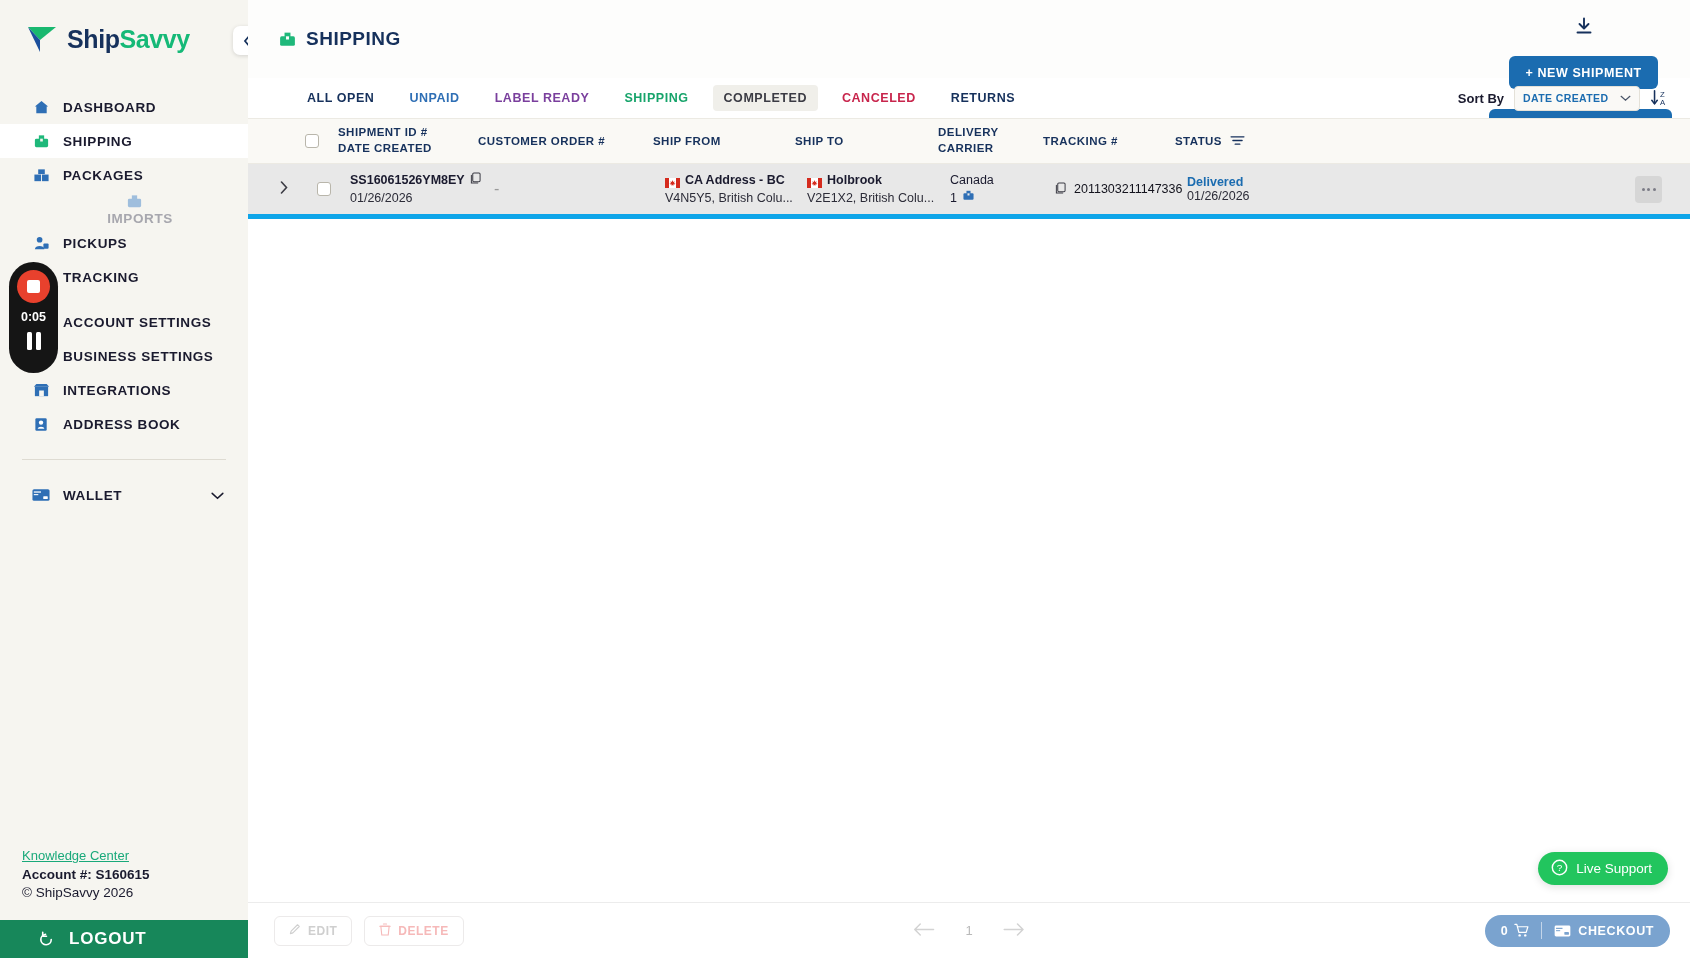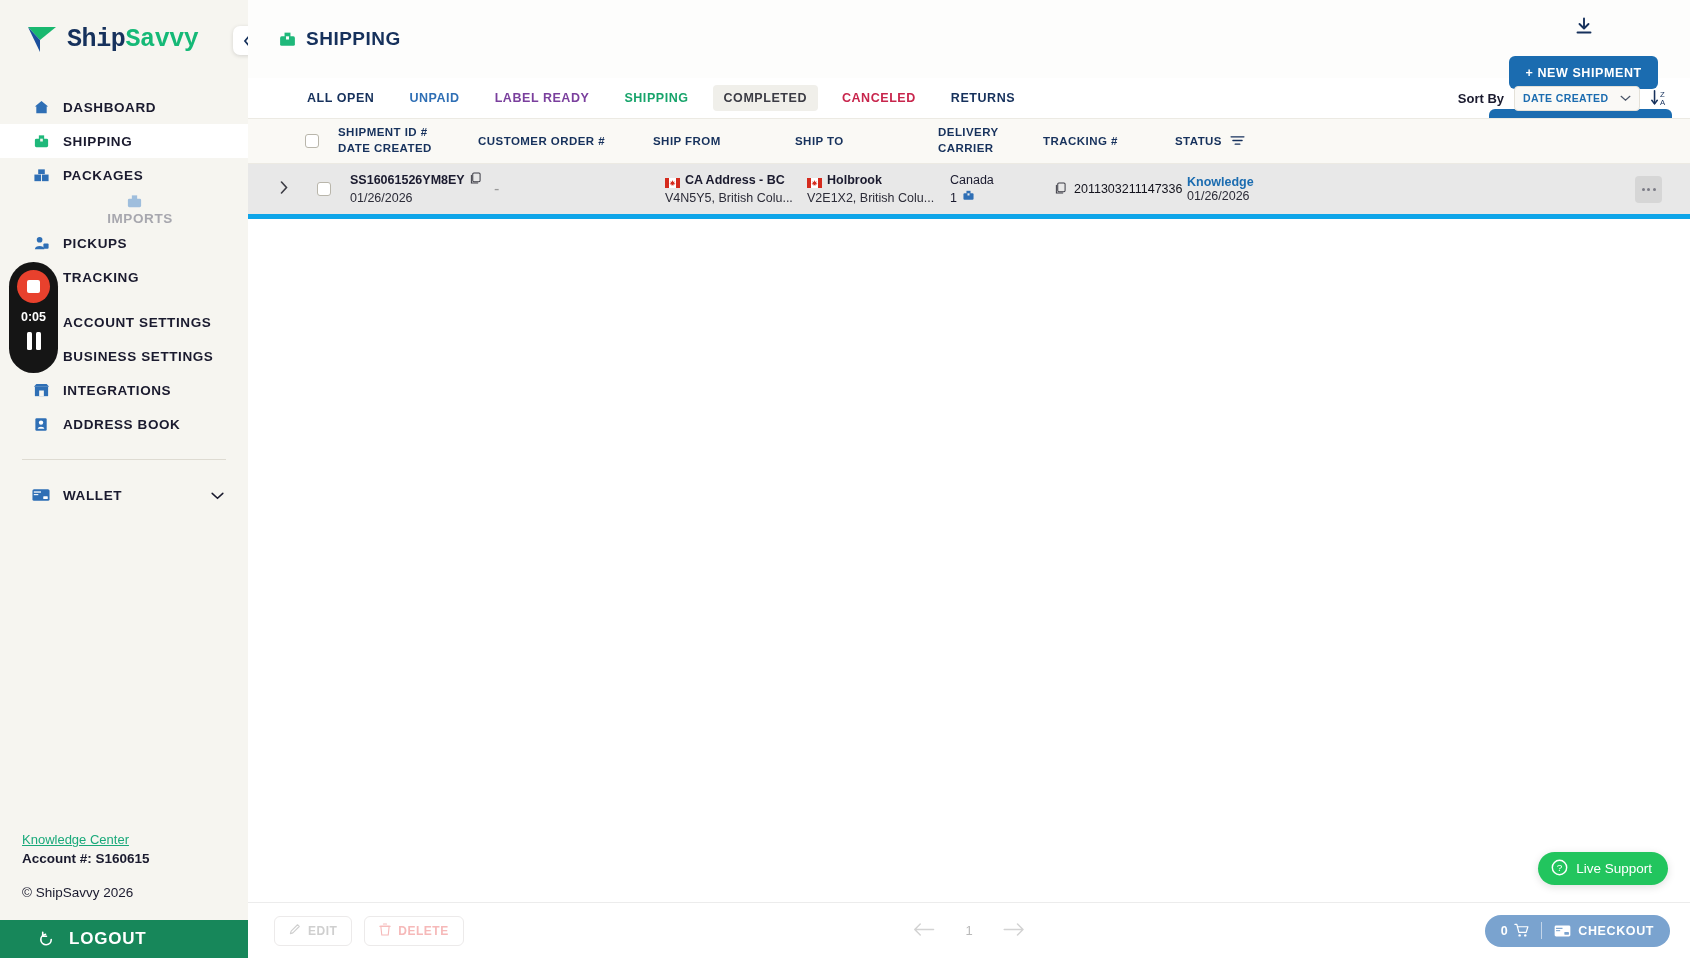--- a/index.html
+++ b/index.html
@@ -18,21 +18,21 @@
     background: #f6f5f0;
     position: relative;
     flex: 0 0 248px;
     display: flex; flex-direction: column;
   }
   .brand-row {
     height: 78px; display: flex; align-items: center;
     padding-left: 26px; position: relative;
   }
   .logo-mark { width: 34px; height: 30px; margin-right: 7px; flex: 0 0 34px; }
-  .logo-text { font-size: 25px; font-weight: bold; letter-spacing: -0.4px; font-family: Liberation Mono, monospace; }
+  .logo-text { font-size: 25px; font-weight: bold; letter-spacing: -0.4px; }
   .logo-ship { color: #16315c; }
   .logo-savvy { color: #15b977; }
   .collapse-btn {
     position: absolute; right: -14px; top: 26px;
     width: 29px; height: 29px; border-radius: 7px;
     background: #ffffff; box-shadow: 0 1px 4px rgba(0,0,0,.14);
     display: flex; align-items: center; justify-content: center;
     color: #16315c; font-size: 15px; cursor: pointer;
   }
   .nav { margin-top: 12px; }
@@ -53,21 +53,21 @@
     padding-left: 32px; padding-right: 24px;
     font-size: 13.5px; font-weight: bold; letter-spacing: .6px;
     color: #1a1a2e; cursor: pointer;
   }
   .wallet-row .chev { margin-left: auto; font-size: 13px; color:#1a1a2e;}
   .sidebar-footer {
     margin-top: auto; padding: 0 0 20px 22px;
     font-size: 13.5px; color: #1a1a2e;
   }
   .kc-link { color: #19a97a; text-decoration: underline; font-size: 13px; display:block; margin-bottom: 4px; cursor:pointer;}
-  .acct { font-weight: bold; font-size: 13.5px; margin-bottom: 19px; }
+  .acct { font-weight: bold; font-size: 13.5px; margin-bottom: 3px; }
   .copy { font-size: 13.5px; }
   .logout-bar {
     height: 38px; background: #17875a; color: #ffffff;
     display: flex; align-items: center; padding-left: 38px;
     font-size: 17px; font-weight: bold; letter-spacing: .8px; cursor: pointer;
   }
   .logout-bar .ico { margin-right: 14px; display:flex; }
 
   
   .recorder {
@@ -540,21 +540,21 @@
           <span>
             <svg width="11" height="12" viewBox="0 0 12 13">
                 <rect x="3" y="1" width="8" height="9.5" rx="1.2" stroke="#3b3b44" stroke-width="1.1" fill="none"></rect>
                 <path d="M8.4 12 L1.5 12 L1.5 3.4" stroke="#3b3b44" stroke-width="1.1" fill="none" stroke-linecap="round"></path>
               </svg>
           </span>
           <span>2011303211147336</span>
         </div>
       </div>
       <div class="c-stat" style="display:block">
-        <div class="status-l1">Knowledge</div>
+        <div class="status-l1">Delivered</div>
         <div class="status-l2">01/26/2026</div>
       </div>
       <div class="c-menu">
         <div class="kebab">
             <i></i>
             <i></i>
             <i></i>
           </div>
       </div>
     </div>

